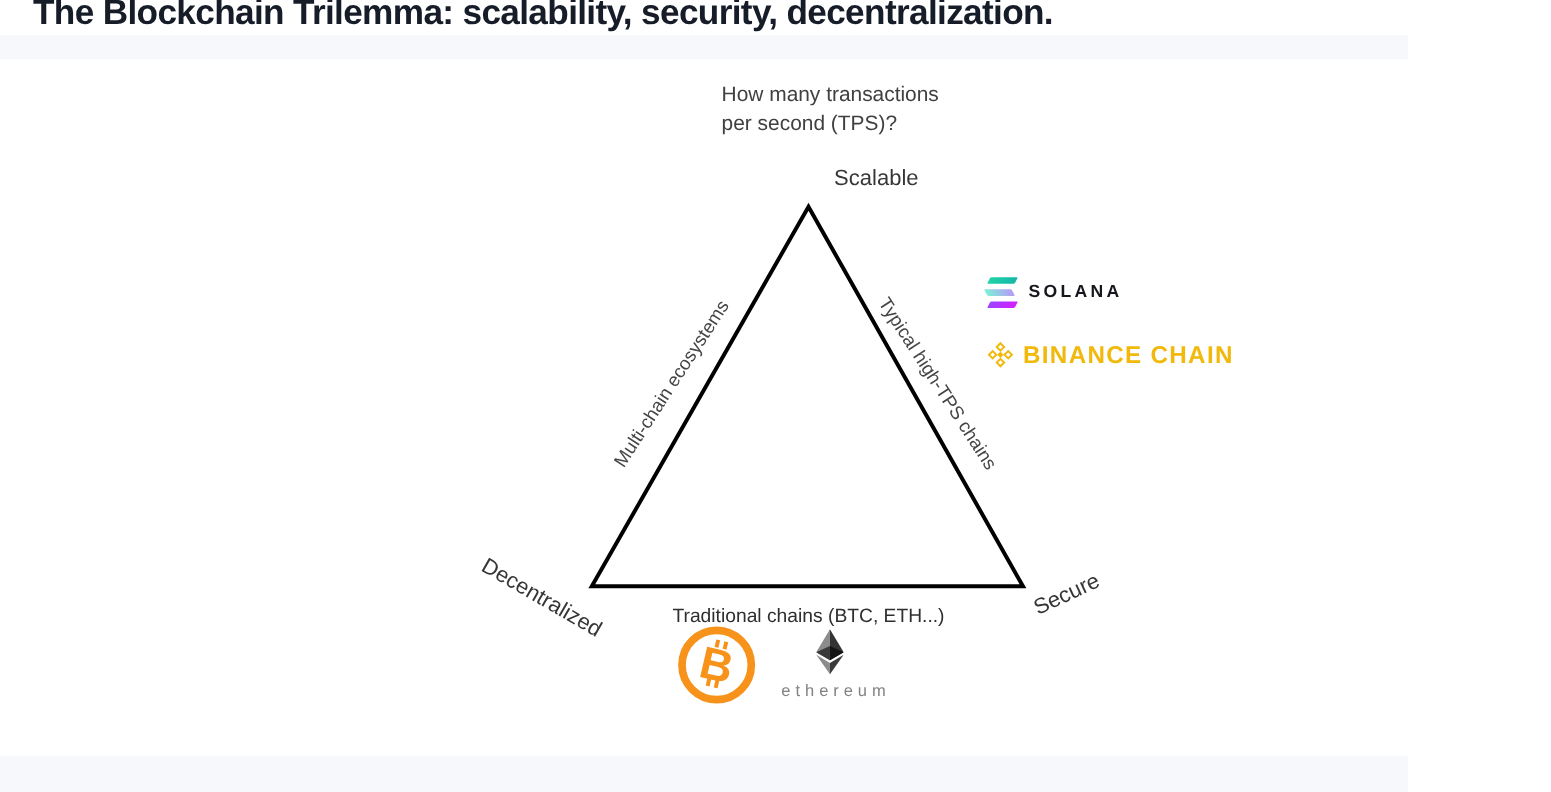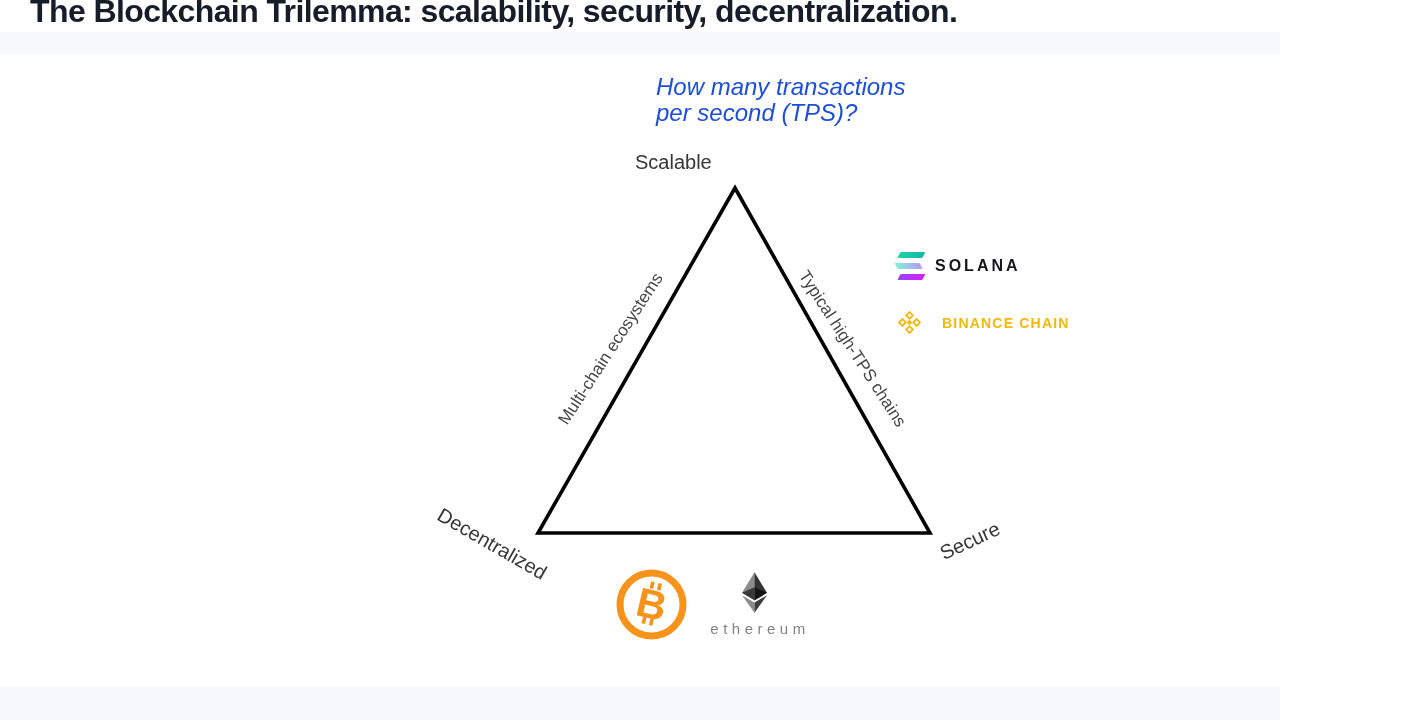--- a/index.html
+++ b/index.html
@@ -8,46 +8,46 @@
     font-family:"Liberation Sans",sans-serif;overflow:hidden;
   }
   .band{position:absolute;left:0;width:100%;}
   .band-top{top:32px;height:22px;background:#f6f8fc;}
   .band-bottom{top:687px;height:33px;background:#f7f8fc;}
   .title{
     position:absolute;left:30px;top:-9px;font-size:32px;font-weight:bold;
     color:#161c28;letter-spacing:-0.6px;white-space:nowrap;line-height:40px;
   }
   .tri-svg{position:absolute;left:0;top:0;}
-  .q{position:absolute;font-size:24px;line-height:26px;color:#1d4ed8;font-style:italic;}
+  .q{position:absolute;font-size:19px;line-height:26px;color:#404040;}
   .q-top{left:656px;top:74px;}
   .q-left{left:203px;top:520px;}
   .q-right{left:1048px;top:534px;}
   .rot{position:absolute;white-space:nowrap;transform-origin:center;}
   .vertex{font-size:20px;color:#363636;}
-  .v-top{left:635px;top:151px;width:200px;text-align:left;position:absolute;white-space:nowrap;}
+  .v-top{left:635px;top:151px;width:200px;text-align:right;position:absolute;white-space:nowrap;}
   .v-left{left:492px;top:544px;transform:translate(-50%,-50%) rotate(30deg);}
   .v-right{left:970px;top:541px;transform:translate(-50%,-50%) rotate(-25deg);}
   .edge-label{font-size:17px;color:#454545;}
   .e-left{left:611px;top:349px;transform:translate(-50%,-50%) rotate(-57deg);}
   .e-right{left:852px;top:349px;transform:translate(-50%,-50%) rotate(57deg);}
   .e-bottom{left:735px;top:560px;transform:translate(-50%,-50%);font-size:17.5px;color:#2e2e2e;}
 
   
   .solana{position:absolute;left:896px;top:252px;display:flex;align-items:center;gap:10px;}
   .sol-icon{width:29px;height:27px;display:flex;flex-direction:column;justify-content:space-between;}
   .sol-bar{height:5.5px;width:25px;border-radius:1px;}
   .sol-bar.b1{background:linear-gradient(90deg,#1ed3a8,#14b8a6);transform:skewX(-28deg);margin-left:3px;}
   .sol-bar.b2{background:linear-gradient(90deg,#7ef0d8,#b79af5);transform:skewX(28deg);margin-left:0px;}
   .sol-bar.b3{background:linear-gradient(90deg,#9945ff,#d41fff);transform:skewX(-28deg);margin-left:3px;}
   .sol-text{font-size:16px;font-weight:bold;letter-spacing:3px;color:#15171c;}
 
   
   .binance{position:absolute;left:896px;top:309px;display:flex;align-items:center;gap:7px;}
-  .bnb-text{font-size:14px;font-weight:bold;letter-spacing:1.2px;color:#f0b90b;margin-left:12px;}
+  .bnb-text{font-size:22px;font-weight:bold;letter-spacing:1.2px;color:#f0b90b;}
 
   
   .btc{position:absolute;left:615px;top:568px;}
 
   
   .eth-icon{position:absolute;left:742px;top:572px;}
   .eth-text{
     position:absolute;left:760px;top:620px;transform:translateX(-50%);
     font-size:15px;letter-spacing:4.5px;color:#828282;white-space:nowrap;
   }
@@ -71,20 +71,21 @@
   <svg class="tri-svg" width="1410" height="720">
     <path d="M735 188 L930 533 L538 533 Z" fill="none" stroke="#000000" stroke-width="3.6" stroke-linejoin="miter"></path>
   </svg>
 
   <div class="v-top vertex">Scalable</div>
   <div class="rot vertex v-left">Decentralized</div>
   <div class="rot vertex v-right">Secure</div>
 
   <div class="rot edge-label e-left">Multi-chain ecosystems</div>
   <div class="rot edge-label e-right">Typical high-TPS chains</div>
+  <div class="rot edge-label e-bottom">Traditional chains (BTC, ETH...)</div>
 
   <div class="q q-top">
     <div>How many transactions</div>
     <div>per second (TPS)?</div>
   </div>
 
   <div class="solana">
     <div class="sol-icon">
       <div class="sol-bar b1"></div>
       <div class="sol-bar b2"></div>

